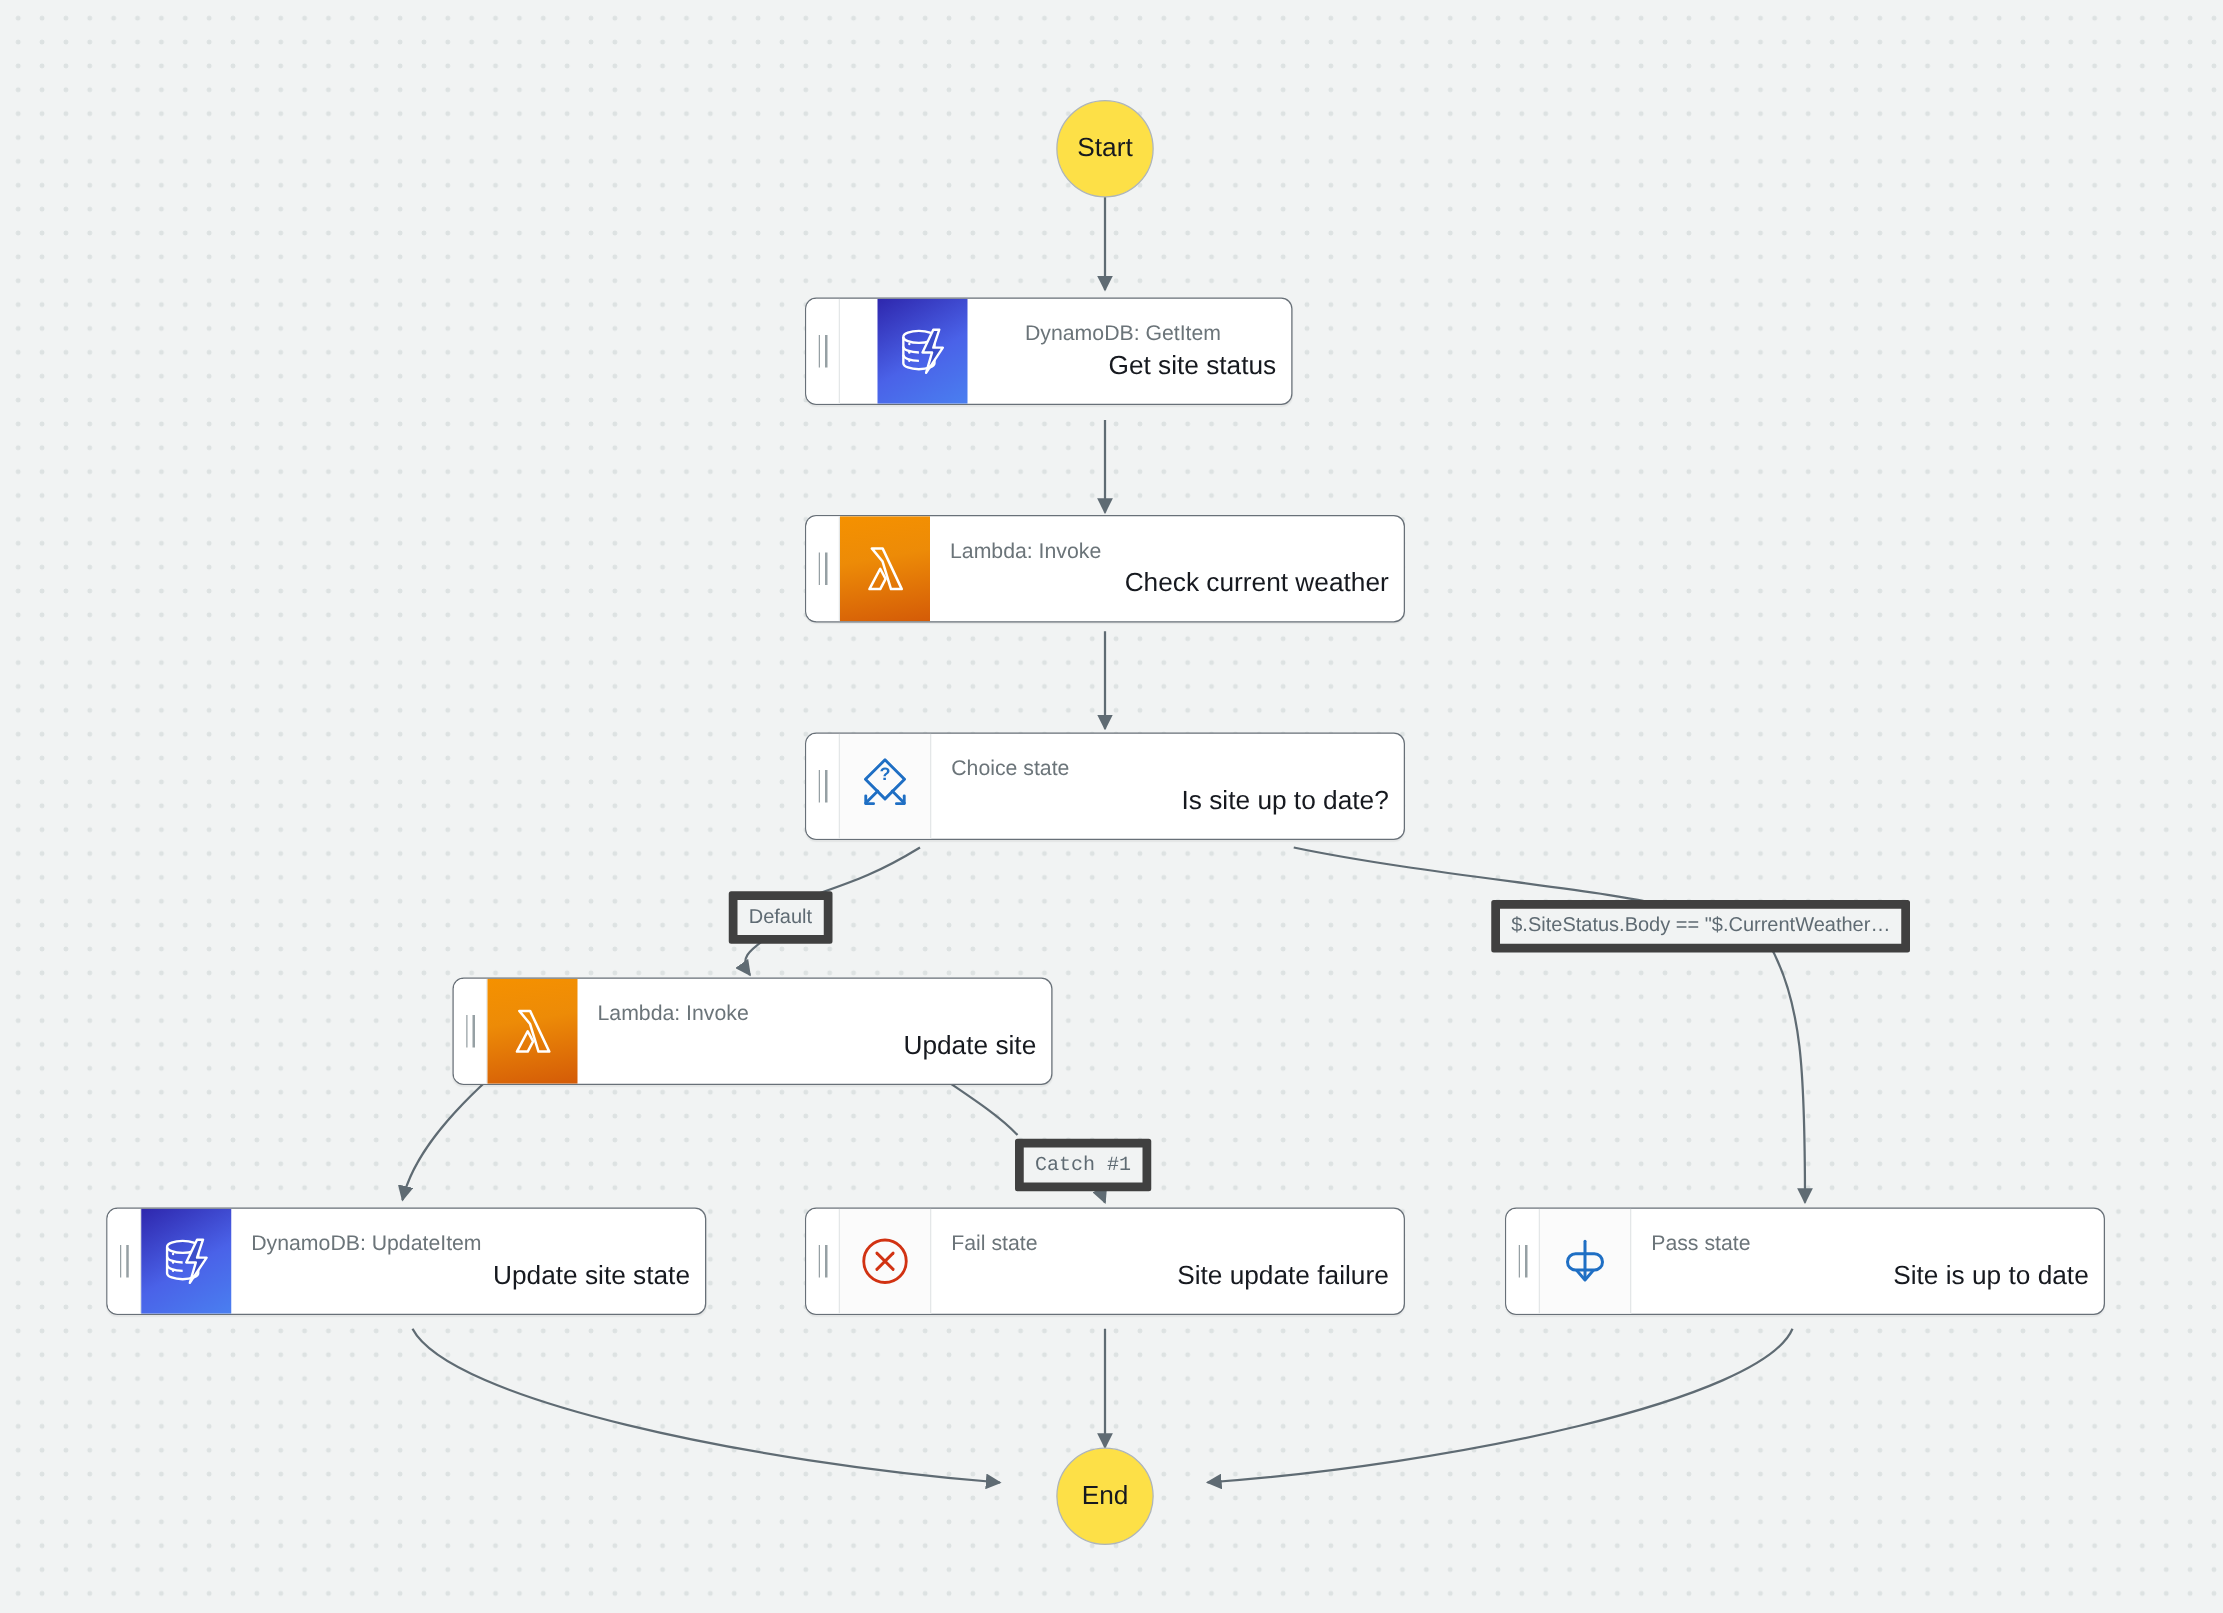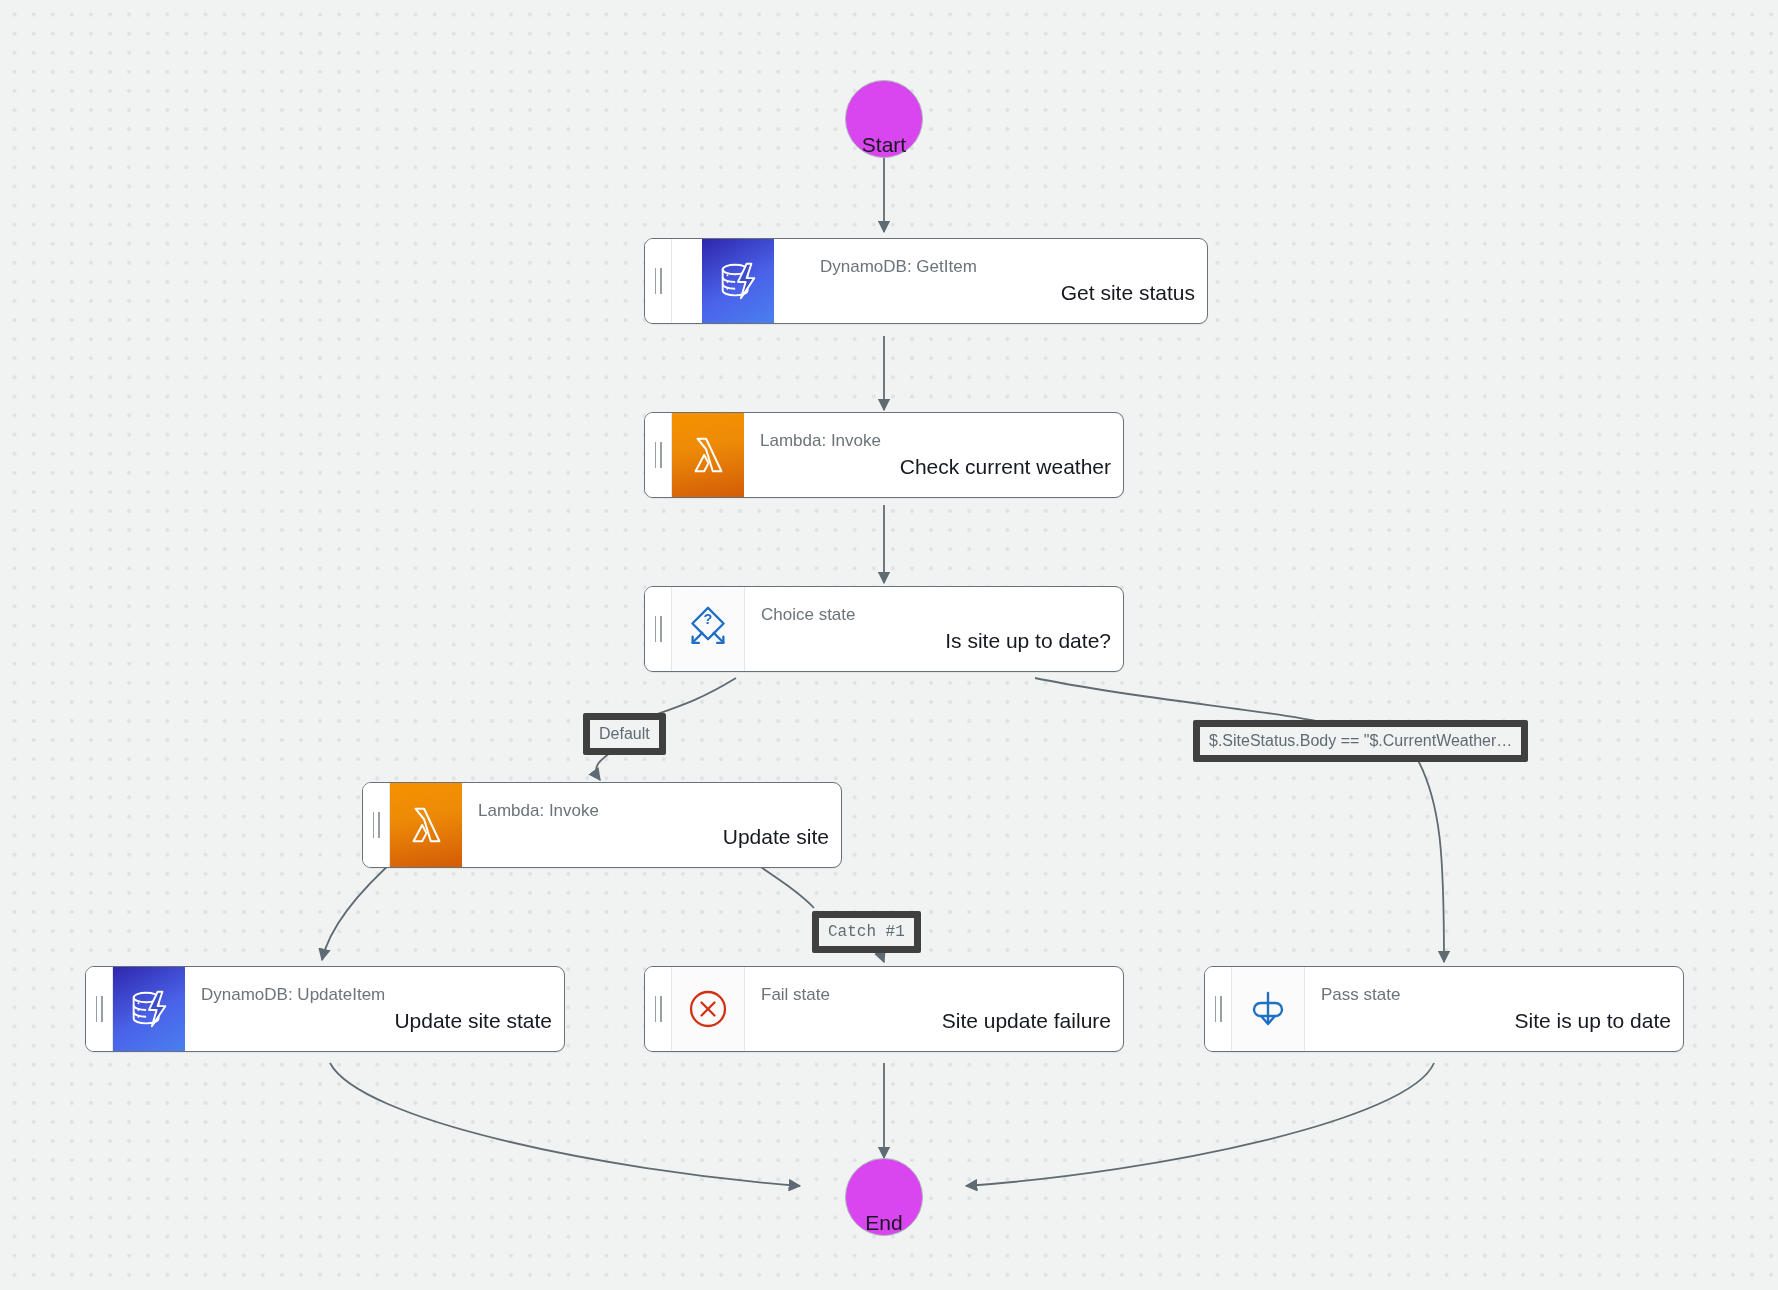--- a/index.html
+++ b/index.html
@@ -30,25 +30,25 @@
     height: 1290px;
     pointer-events: none;
   }
 
   
   .terminal {
     position: absolute;
     width: 78px;
     height: 78px;
     border-radius: 50%;
-    background: #d946ef;
+    background: #fde047;
     border: 1px solid #aeb5ba;
     box-sizing: border-box;
     display: flex;
-    align-items: flex-end;
+    align-items: center;
     justify-content: center;
     font-size: 21px;
     color: #16191f;
     font-family: "Liberation Sans", sans-serif;
   }
 
   
   .node {
     position: absolute;
     height: 86px;
@@ -173,21 +173,21 @@
       <path d="M 884,1063 L 884,1158" marker-end="url(#arrow)"></path>
 
       <path d="M 1434,1063 C 1410,1120 1160,1172 966,1186" marker-end="url(#arrow)"></path>
     </g>
   </svg>
 
   <div class="terminal" style="left:845px; top:80px;">
     <span>Start</span>
   </div>
 
-  <div class="node" style="left:644px; top:238px; width:564px;gap:30px;">
+  <div class="node" style="left:644px; top:238px; width:390px;gap:30px;">
     <div class="grip">
         <i></i>
         <i></i>
       </div>
     <div class="icon-cell ddb">
       <svg width="46" height="46" viewBox="0 0 48 48" fill="none" stroke="#ffffff" stroke-width="2">
         <ellipse cx="21" cy="12" rx="13" ry="5"></ellipse>
         <path d="M8 12 v22 c0 2.8 5.8 5 13 5 s13-2.2 13-5 V12"></path>
         <path d="M8 20 c0 2.8 5.8 5 13 5"></path>
         <path d="M8 27 c0 2.8 5.8 5 13 5"></path>

